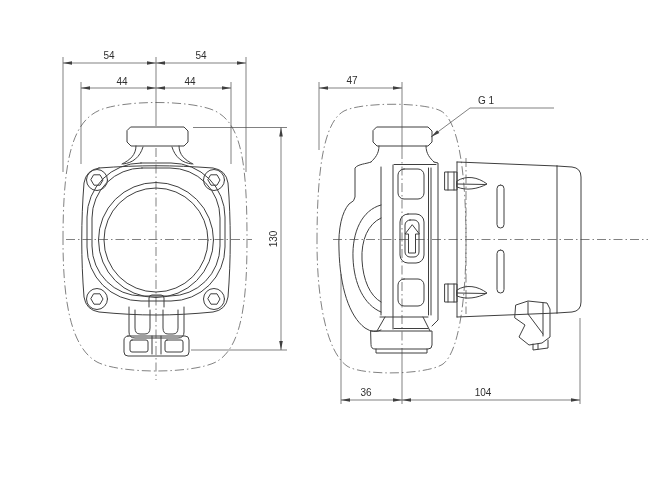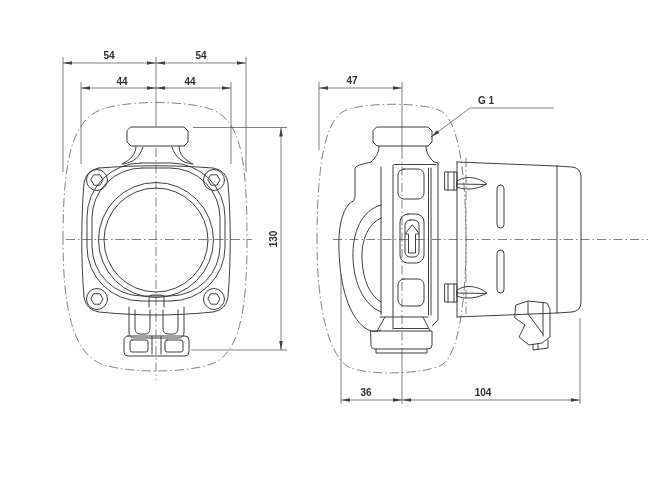--- a/index.html
+++ b/index.html
@@ -1,17 +1,17 @@
 <!DOCTYPE html>
 <html><head>
 <meta charset="utf-8">
 <style>
   html,body{margin:0;padding:0;background:#ffffff;}
   .stage{position:relative;width:650px;height:427px;background:#ffffff;overflow:hidden;
-         font-family:"Liberation Sans", sans-serif;font-weight:bold;}
+         font-family:"Liberation Sans", sans-serif;}
   svg{display:block;}
   .obj{stroke:#3f3f3f;stroke-width:1;fill:none;stroke-linecap:round;stroke-linejoin:round;}
   .thin{stroke:#4a4a4a;stroke-width:.7;fill:none;}
   .cl{stroke:#4a4a4a;stroke-width:.7;fill:none;stroke-dasharray:9 3 1.5 3;}
   .arr{fill:#3f3f3f;stroke:none;}
   .dimtxt{fill:#2f2f2f;font-size:10px;font-family:"Liberation Sans", sans-serif;}
   .white{fill:#ffffff;}
 </style>
 </head>
 <body>

